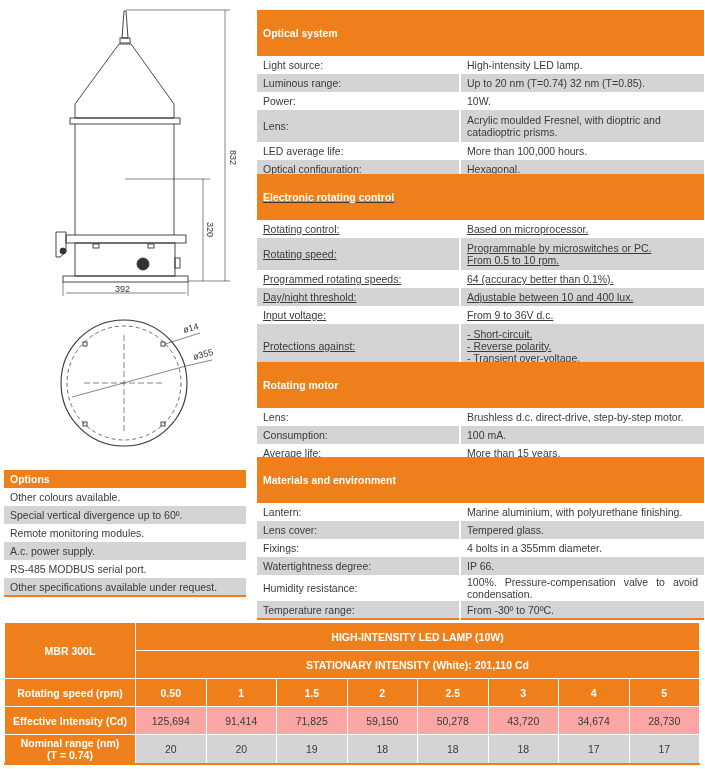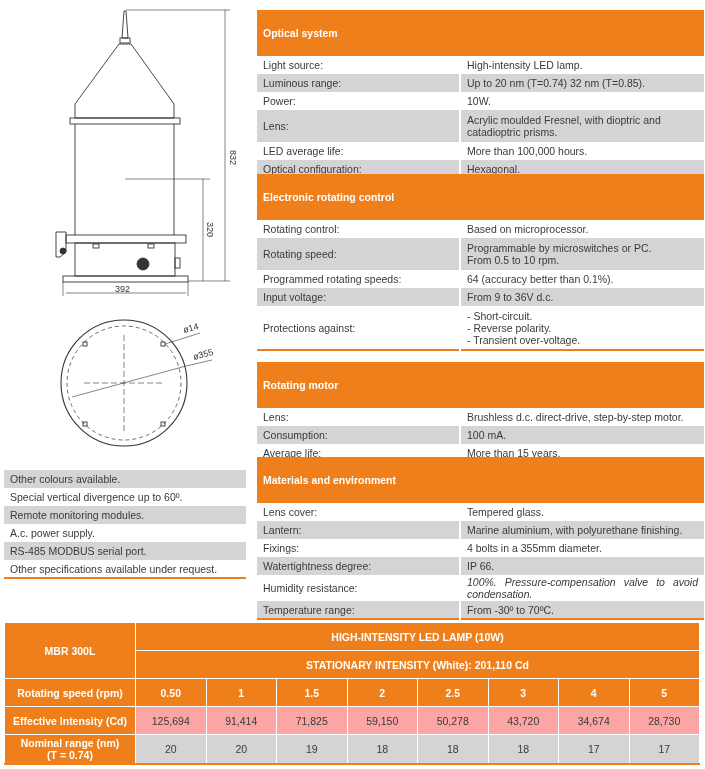--- a/index.html
+++ b/index.html
@@ -6,24 +6,24 @@
   html, body { width: 705px; height: 769px; background: #ffffff; overflow: hidden; }
   body { position: relative; font-family: "Liberation Sans", sans-serif; color: #3a3a3a; font-size: 10.5px; }
 
   .spec-table { position: absolute; border-collapse: collapse; border-bottom: 2px solid #ef7f1a; }
   .spec-table .hdr td { background: #ef7f1a; color: #ffffff; font-weight: bold; font-size: 10.5px; padding: 17px 6px; height: 18px; }
   .spec-table tr.r td { height: 18px; padding: 1px 6px; line-height: 12px; vertical-align: middle; }
   .spec-table tr.r:nth-child(odd) td { background: #d4d4d6; }
   .spec-table tr.r:nth-child(even) td { background: #ffffff; }
   .spec-table td.k { width: 203px; border-right: 2px solid #ffffff; }
   .spec-table td.v { width: 244px; }
-  .spec-table td.just { text-align: justify; text-align-last: left; font-style: italic; }
+  .spec-table td.just { text-align: justify; text-align-last: left; }
 
   #optical { left: 257px; top: 10px; width: 447px; }
-  #electronic { left: 257px; top: 174px; width: 447px; }
+  #electronic { left: 257px; top: 174px; width: 447px; text-decoration: underline; }
   #motor { left: 257px; top: 362px; width: 447px; }
   #materials { left: 257px; top: 457px; width: 447px; }
   #options { left: 4px; top: 470px; width: 242px; }
   #options td { padding: 1px 6px; }
 
   
   #perf { position: absolute; left: 4px; top: 622px; width: 696px; border-collapse: collapse; border-bottom: 2px solid #ef7f1a; table-layout: fixed; }
   #perf td { text-align: center; font-size: 10.5px; border: 1px solid #ffffff; vertical-align: middle; }
   #perf td.o { background: #ef7f1a; color: #ffffff; font-weight: bold; text-align: center; }
   #perf tr.eff td.val { background: #fca5a5; color: #3a3a3a; height: 28px; }
@@ -139,20 +139,24 @@
         <td class="v">
           <div>Programmable by microswitches or PC.</div>
           <div>From 0.5 to 10 rpm.</div>
         </td>
       </tr>
     <tr class="r">
         <td class="k">Programmed rotating speeds:</td>
         <td class="v">64 (accuracy better than 0.1%).</td>
       </tr>
     <tr class="r">
+        <td class="k">Day/night threshold:</td>
+        <td class="v">Adjustable between 10 and 400 lux.</td>
+      </tr>
+    <tr class="r">
         <td class="k">Input voltage:</td>
         <td class="v">From 9 to 36V d.c.</td>
       </tr>
     <tr class="r" style="height:44px">
         <td class="k">Protections against:</td>
         <td class="v">
           <div>- Short-circuit.</div>
           <div>- Reverse polarity.</div>
           <div>- Transient over-voltage.</div>
         </td>
@@ -179,26 +183,26 @@
       </tr>
   </tbody>
 </table>
 
 <table id="materials" class="spec-table">
   <tbody>
     <tr class="hdr">
         <td colspan="2">Materials and environment</td>
       </tr>
     <tr class="r">
+        <td class="k">Lantern:</td>
+        <td class="v">Marine aluminium, with polyurethane finishing.</td>
+      </tr>
+    <tr class="r">
         <td class="k">Lens cover:</td>
         <td class="v">Tempered glass.</td>
-      </tr>
-    <tr class="r">
-        <td class="k">Lantern:</td>
-        <td class="v">Marine aluminium, with polyurethane finishing.</td>
       </tr>
     <tr class="r">
         <td class="k">Fixings:</td>
         <td class="v">4 bolts in a 355mm diameter.</td>
       </tr>
     <tr class="r">
         <td class="k">Watertightness degree:</td>
         <td class="v">IP 66.</td>
       </tr>
     <tr class="r" style="height:20px">
@@ -207,20 +211,23 @@
       </tr>
     <tr class="r">
         <td class="k">Temperature range:</td>
         <td class="v">From -30º to 70ºC.</td>
       </tr>
   </tbody>
 </table>
 
 <table id="options" class="spec-table">
   <tbody>
+    <tr class="hdr">
+        <td>Options</td>
+      </tr>
     <tr class="r">
         <td>Other colours available.</td>
       </tr>
     <tr class="r">
         <td>Special vertical divergence up to 60º.</td>
       </tr>
     <tr class="r">
         <td>Remote monitoring modules.</td>
       </tr>
     <tr class="r">

